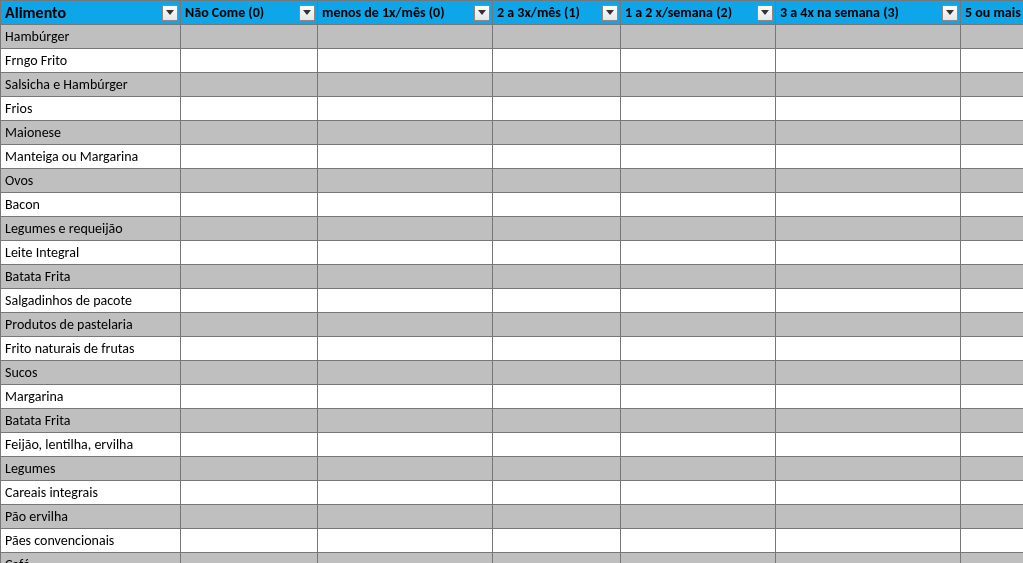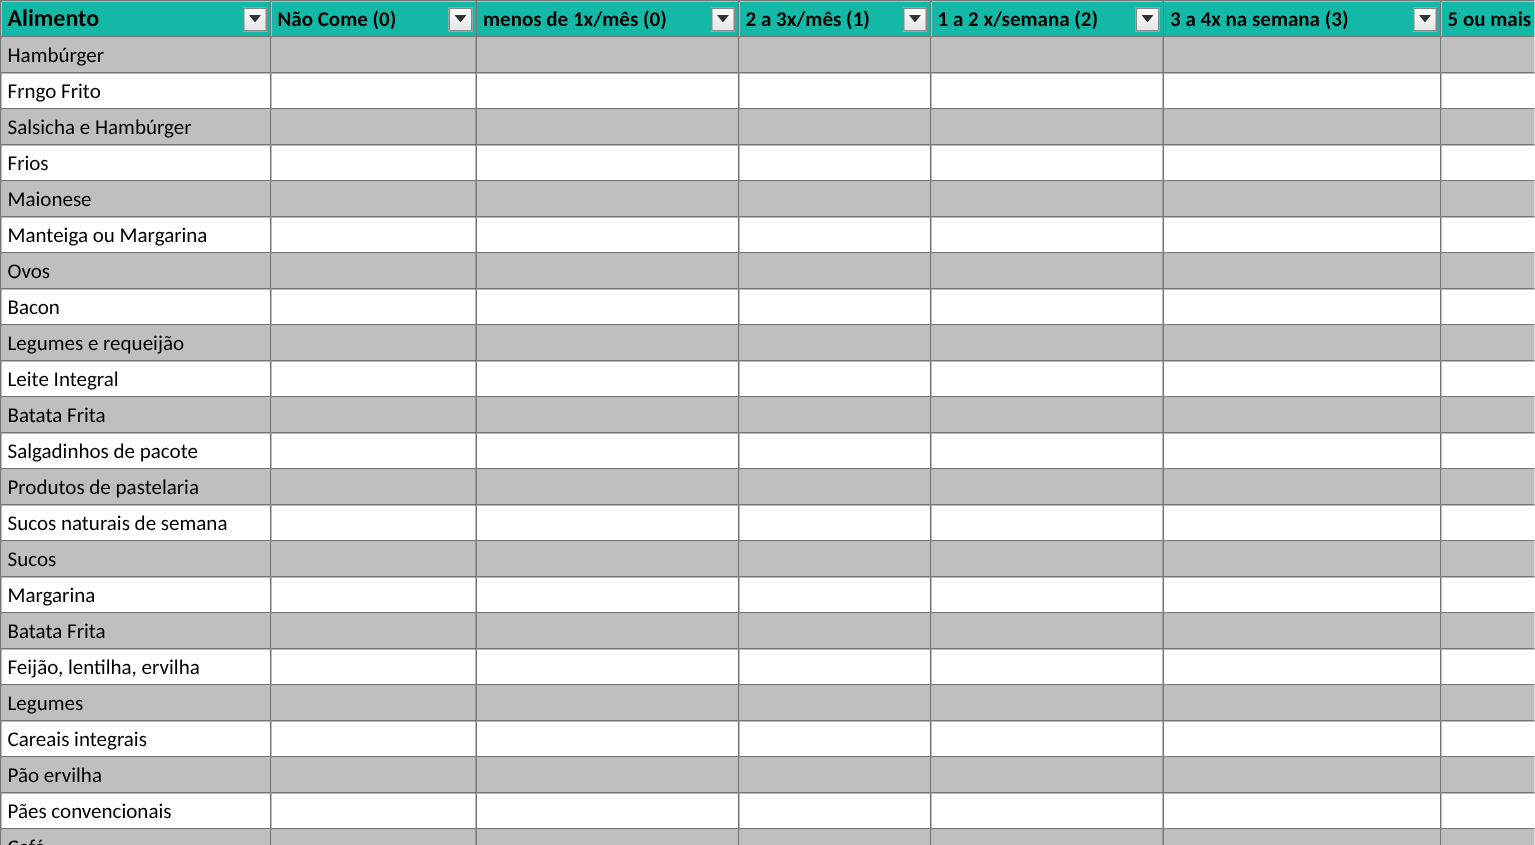--- a/index.html
+++ b/index.html
@@ -20,21 +20,21 @@
   th, td {
     border: 1px solid #777;
     padding: 2px 4px 2px 4px;
     text-align: left;
     height: 24px;
     vertical-align: middle;
     overflow: hidden;
     white-space: nowrap;
   }
   th {
-    background: #14b8a6;
+    background: #0ea5e9;
     font-weight: bold;
     font-size: 14px;
     position: relative;
     padding-right: 22px;
   }
   th.col0 {
     font-size: 16px;
   }
   .filter-btn {
     position: absolute;
@@ -250,21 +250,21 @@
     <tr>
         <td>Produtos de pastelaria</td>
         <td></td>
         <td></td>
         <td></td>
         <td></td>
         <td></td>
         <td></td>
       </tr>
     <tr>
-        <td>Sucos naturais de semana</td>
+        <td>Frito naturais de frutas</td>
         <td></td>
         <td></td>
         <td></td>
         <td></td>
         <td></td>
         <td></td>
       </tr>
     <tr>
         <td>Sucos</td>
         <td></td>

